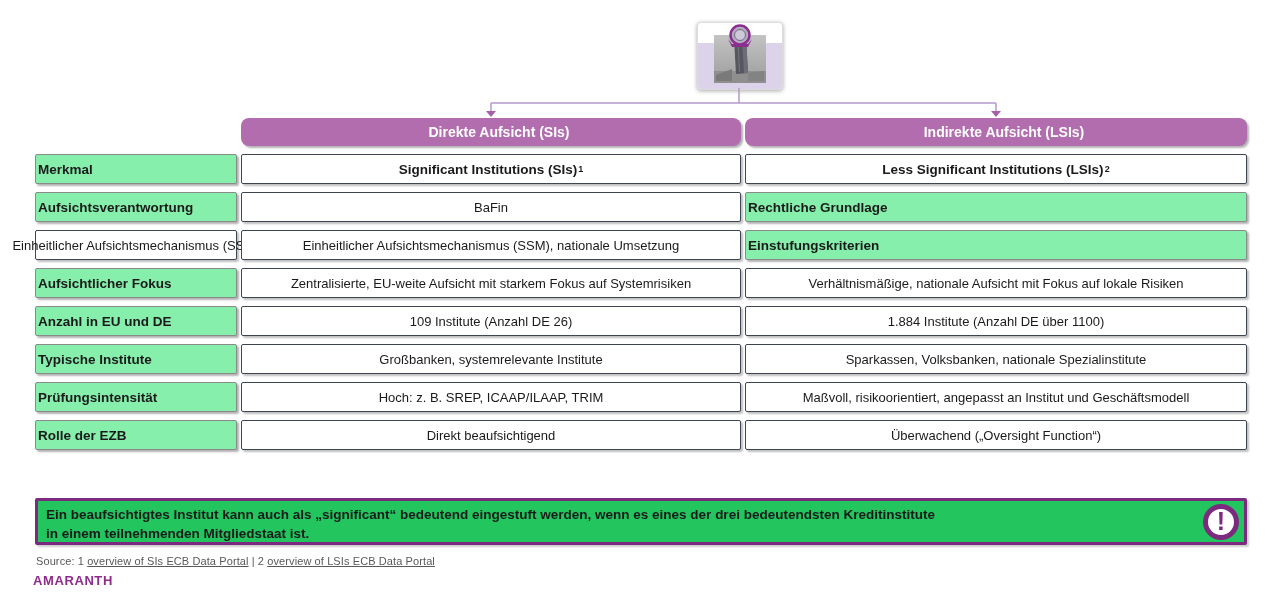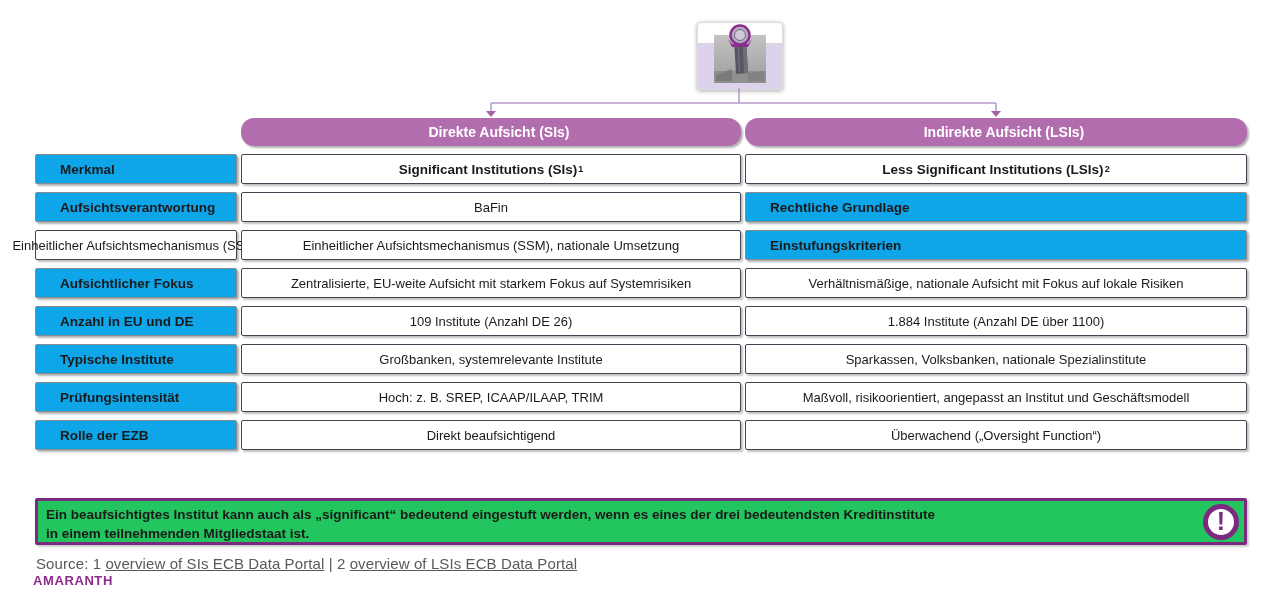--- a/index.html
+++ b/index.html
@@ -23,26 +23,26 @@
   .grid{
     position:absolute;left:35px;top:118px;
     display:grid;grid-template-columns:202px 500px 502px;
     grid-template-rows:28px;grid-auto-rows:30px;
     column-gap:4px;row-gap:8px;
   }
   .col-header{
     background:var(--header-purple,#b16dae);color:#fff;
     font-weight:bold;font-size:14px;
     display:flex;align-items:center;justify-content:center;
-    border-radius:13px;box-shadow:2px 2px 2px rgba(0,0,0,.3);padding-left:16px;
+    border-radius:8px;box-shadow:2px 2px 2px rgba(0,0,0,.3);padding-left:16px;
   }
   .label-cell{
-    background:#0ea5e9;border:1px solid #8a8a8a;border-radius:2px;
+    background:#86efac;border:1px solid #8a8a8a;border-radius:2px;
     font-weight:bold;font-size:13.5px;
-    display:flex;align-items:center;padding-left:24px;box-sizing:border-box;
+    display:flex;align-items:center;padding-left:2px;box-sizing:border-box;
     box-shadow:2px 2px 2px rgba(0,0,0,.3);
   }
   .value-cell{
     background:#fff;border:1.5px solid #3f4651;border-radius:2px;
     font-size:13px;
     display:flex;align-items:center;justify-content:center;
     box-sizing:border-box;box-shadow:2px 2px 2px rgba(0,0,0,.25);
     padding:0 6px;white-space:nowrap;
   }
   .value-cell.bold{font-weight:bold;font-size:13.5px;}
@@ -61,21 +61,21 @@
   .excl{
     position:absolute;right:5px;top:50%;transform:translateY(-50%);
     width:26px;height:26px;border:5px solid var(--note-purple,#7c2a80);border-radius:50%;
     background:#fff;color:var(--note-purple,#7c2a80);
     font-weight:900;font-size:25px;line-height:25px;
     display:flex;align-items:center;justify-content:center;
   }
 
   
   .source{
-    position:absolute;left:36px;top:555px;font-size:15px;color:#595959;letter-spacing:.1px;
+    position:absolute;left:36px;top:555px;font-size:11px;color:#595959;letter-spacing:.1px;
   }
   .source a{color:#595959;text-decoration:underline;cursor:pointer;}
   .brand{
     position:absolute;left:33px;top:573px;font-size:13px;font-weight:bold;
     color:var(--brand-purple,#8e2b8b);letter-spacing:.6px;
   }
 </style>
 </head>
 <body>
 

